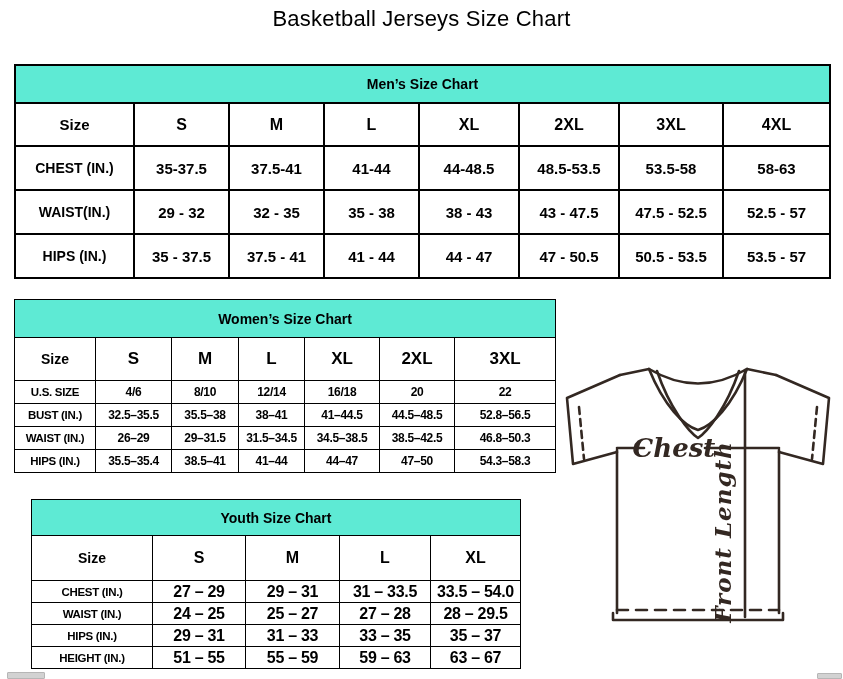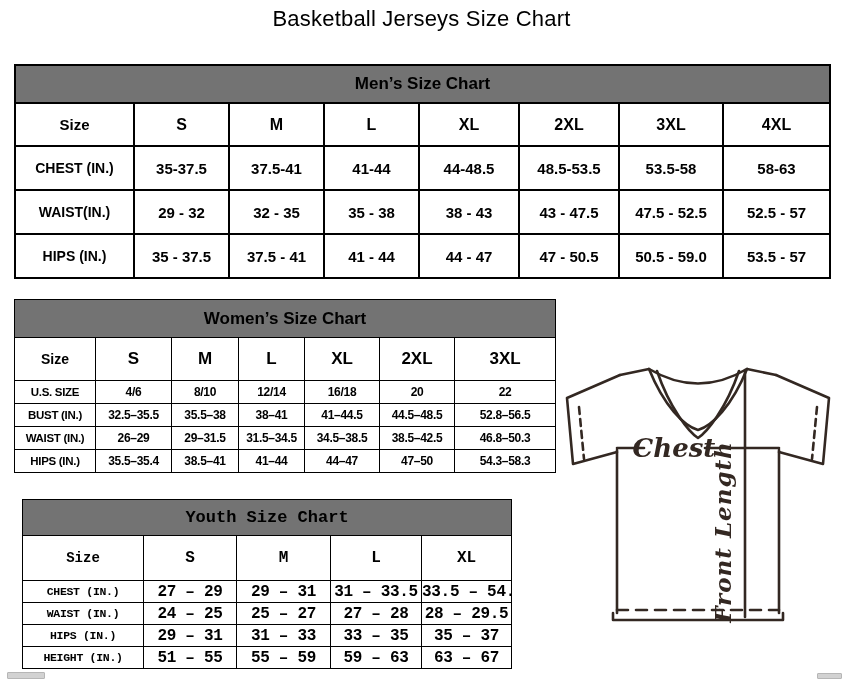--- a/index.html
+++ b/index.html
@@ -12,21 +12,21 @@
     position:absolute; top:6px; left:0; width:100%;
     text-align:center; font-size:22px; font-weight:normal; letter-spacing:.2px;
   }
   table {
     position:absolute; border-collapse:collapse; table-layout:fixed; background:#fff;
   }
   th, td {
     border:1.6px solid #000; text-align:center; vertical-align:middle;
     font-weight:bold; padding:0; overflow:hidden; white-space:nowrap;
   }
-  .band { background:#737373; font-size:17px; }
+  .band { background:#5eead4; font-size:14px; }
 
   
   #men { left:14px; top:64px; width:815px; }
   #men th, #men td { border-width:2px; }
   #men .band { height:38px; }
   #men .head-row th { height:43px; font-size:16px; }
   #men .head-row .sizehead { font-size:15px; }
   #men .data-row th, #men .data-row td { height:44px; font-size:15px; }
   #men .data-row .rowlabel { font-size:14px; }
   #men col:nth-child(1){width:119px} #men col:nth-child(2){width:95px}
@@ -40,21 +40,21 @@
   #women .head-row th { height:43px; font-size:17px; }
   #women .head-row .sizehead { font-size:14px; }
   #women .data-row th, #women .data-row td { height:23px; font-size:12px; letter-spacing:-0.3px;text-align:center; }
   #women .data-row .rowlabel { font-size:11.5px; }
   #women col:nth-child(1){width:81px} #women col:nth-child(2){width:76px}
   #women col:nth-child(3){width:67px} #women col:nth-child(4){width:66px}
   #women col:nth-child(5){width:75px} #women col:nth-child(6){width:75px}
   #women col:nth-child(7){width:101px}
 
   
-  #youth { left:22px; top:499px; width:489px;font-family:Liberation Mono, monospace; }
+  #youth { left:31px; top:499px; width:489px; }
   #youth .band { height:36px; }
   #youth .head-row th { height:45px; font-size:16px; }
   #youth .head-row .sizehead { font-size:14px; }
   #youth .data-row th, #youth .data-row td { height:22px; font-size:16px; letter-spacing:-0.3px; }
   #youth .data-row .rowlabel { font-size:11.5px; }
   #youth col:nth-child(1){width:121px} #youth col:nth-child(2){width:93px}
   #youth col:nth-child(3){width:94px}  #youth col:nth-child(4){width:91px}
   #youth col:nth-child(5){width:90px}
 
   
@@ -123,21 +123,21 @@
         <td>47.5 - 52.5</td>
         <td>52.5 - 57</td>
       </tr>
       <tr class="data-row">
         <th class="rowlabel">HIPS (IN.)</th>
         <td>35 - 37.5</td>
         <td>37.5 - 41</td>
         <td>41 - 44</td>
         <td>44 - 47</td>
         <td>47 - 50.5</td>
-        <td>50.5 - 59.0</td>
+        <td>50.5 - 53.5</td>
         <td>53.5 - 57</td>
       </tr>
     </tbody>
   </table>
 <table id="women">
     <colgroup>
       <col>
       <col>
       <col>
       <col>

